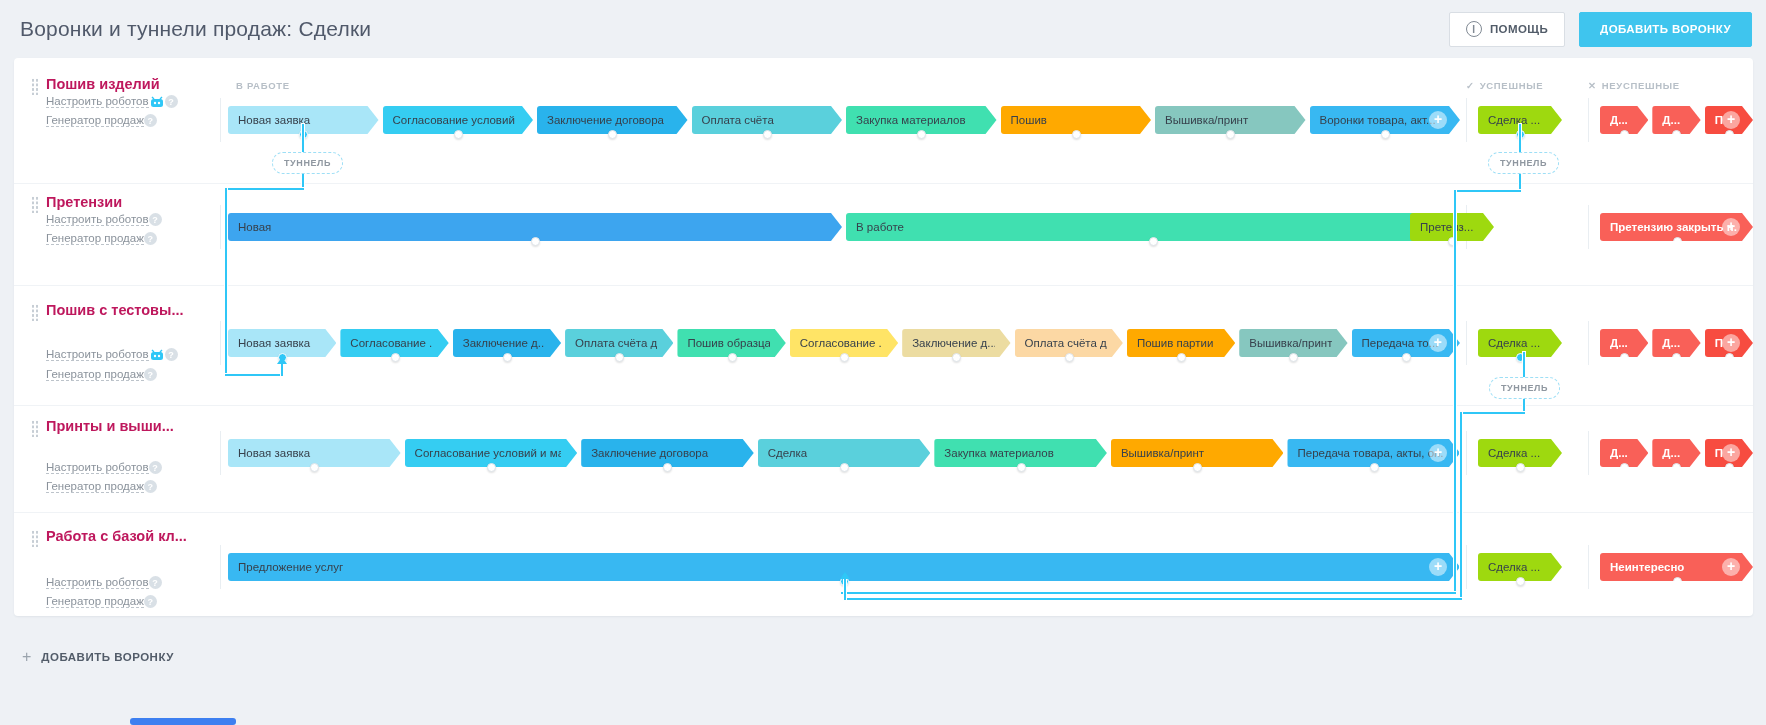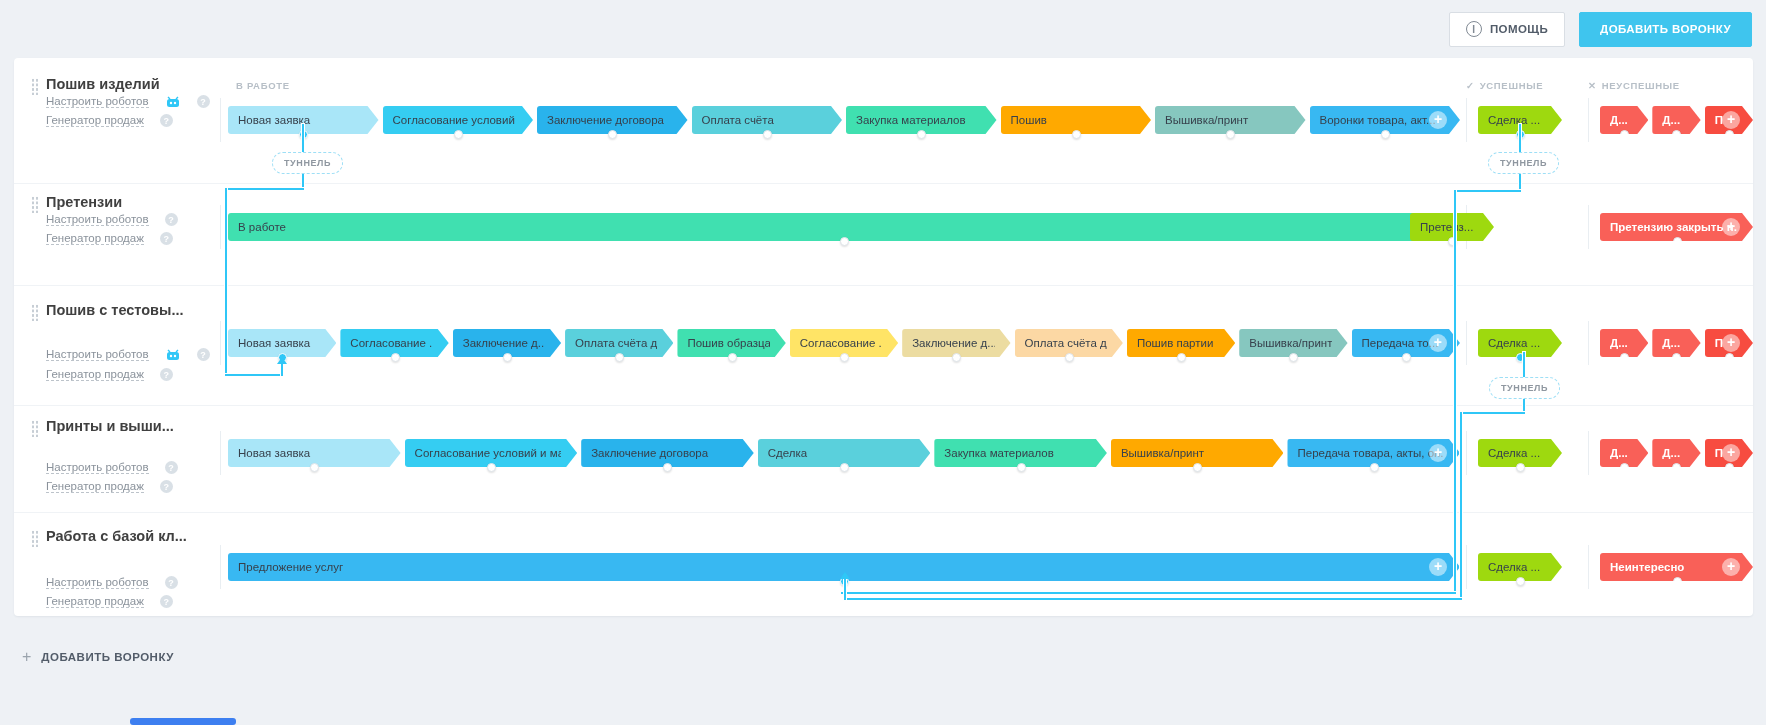--- a/index.html
+++ b/index.html
@@ -21,25 +21,25 @@
   .btn-split-caret { width:32px; height:100%; border-left:1px solid #e3e8ec; display:flex; align-items:center; justify-content:center; color:#7e8690; font-size:9px; }
   .btn-help { padding:0 16px; gap:8px; }
   .info-circle { width:16px; height:16px; border:1.6px solid #818a94; border-radius:50%;
                  display:flex; align-items:center; justify-content:center; font-size:10px; font-weight:700; color:#818a94; font-style:normal;}
   .btn-primary { padding:0 20px; background:#3fc5ee; border-color:#3fc5ee; color:#fff; }
   
   .card { position:absolute; left:14px; top:58px; width:1739px; height:558px; background:#fff;
           border-radius:4px; box-shadow:0 1px 2px rgba(60,80,100,.08); }
   .frow { position:absolute; left:0; width:100%; }
   .frow + .frow, .frow.sep { border-top:1px solid #f0f3f6; }
-  .funnel-name { position:absolute; left:32px; font-size:14.5px; font-weight:700; color:#404040; white-space:nowrap; max-width:175px; overflow:hidden; }
+  .funnel-name { position:absolute; left:32px; font-size:14.5px; font-weight:700; color:#be185d; white-space:nowrap; max-width:175px; overflow:hidden; }
   .drag { position:absolute; left:17px; width:8px; height:17px;
           background-image:radial-gradient(circle, #c7ced5 1.2px, transparent 1.4px);
           background-size:4px 4.6px; cursor:grab; }
-  .flink { position:absolute; left:32px; display:flex; align-items:center; gap:16px; white-space:nowrap; }
+  .flink { position:absolute; left:32px; display:flex; align-items:center; gap:0; white-space:nowrap; }
   .flink a { font-size:11.5px; color:#8a929b; text-decoration:none; border-bottom:1px dashed #bcc3ca; cursor:pointer; }
   .q-icon { width:13px; height:13px; border-radius:50%; background:#d9e0e6; color:#fff; font-size:9px;
             font-weight:700; display:flex; align-items:center; justify-content:center; }
   .robot-icon { display:inline-flex; }
   
   .col-label { position:absolute; font-size:9.5px; font-weight:700; letter-spacing:.7px; color:#b7bfc7;
                text-transform:uppercase; display:flex; align-items:center; gap:5px; white-space:nowrap; }
   .vdiv { position:absolute; width:1px; background:#e9eef2; }
   .grp { position:absolute; height:28px; display:flex; gap:4px; }
   
@@ -64,20 +64,21 @@
   
   .footer-add { position:absolute; left:22px; top:648px; display:flex; align-items:center; gap:10px; cursor:pointer; }
   .plus-glyph { font-size:16px; color:#9aa3ac; font-weight:400; }
   .footer-add span.lbl { font-size:11.5px; font-weight:700; letter-spacing:.5px; color:#525c69; text-transform:uppercase; }
   .hscroll-thumb { position:absolute; left:130px; bottom:0; width:106px; height:7px; background:#3d7ff0; border-radius:3px; }
 </style>
 </head>
 <body>
 
 <div class="topbar">
+  <h1 class="page-title">Воронки и туннели продаж: Сделки</h1>
   <div class="topbar-right">
     <div class="btn btn-help">
       <i class="info-circle">i</i>
       <span>ПОМОЩЬ</span>
     </div>
     <div class="btn btn-primary">
       <span>ДОБАВИТЬ ВОРОНКУ</span>
     </div>
   </div>
 </div>
@@ -191,20 +192,25 @@
         <span class="q-icon">?</span>
       </div>
       <div class="flink" style="top: 48px;">
         <a>Генератор продаж</a>
         <span class="q-icon">?</span>
       </div>
       <div class="vdiv" style="left: 206px; top: 21px; height: 44px;"></div>
       <div class="vdiv" style="left: 1452px; top: 21px; height: 44px;"></div>
       <div class="vdiv" style="left: 1574px; top: 21px; height: 44px;"></div>
       <div class="grp" style="left: 214px; top: 29px; width: 1232px;">
+        <div class="stage">
+          <div class="shape" style="background: rgb(61, 165, 239);"></div>
+          <span class="stage-label">Новая</span>
+          <div class="dot"></div>
+        </div>
         <div class="stage">
           <div class="shape" style="background: rgb(64, 224, 176);"></div>
           <span class="stage-label">В работе</span>
           <div class="plus-btn">+</div>
           <div class="dot"></div>
         </div>
       </div>
       <div class="grp" style="left: 1396px; top: 29px; width: 84px;">
         <div class="stage" style="flex: 0 0 84px;">
           <div class="shape" style="background: rgb(158, 217, 15);"></div>

